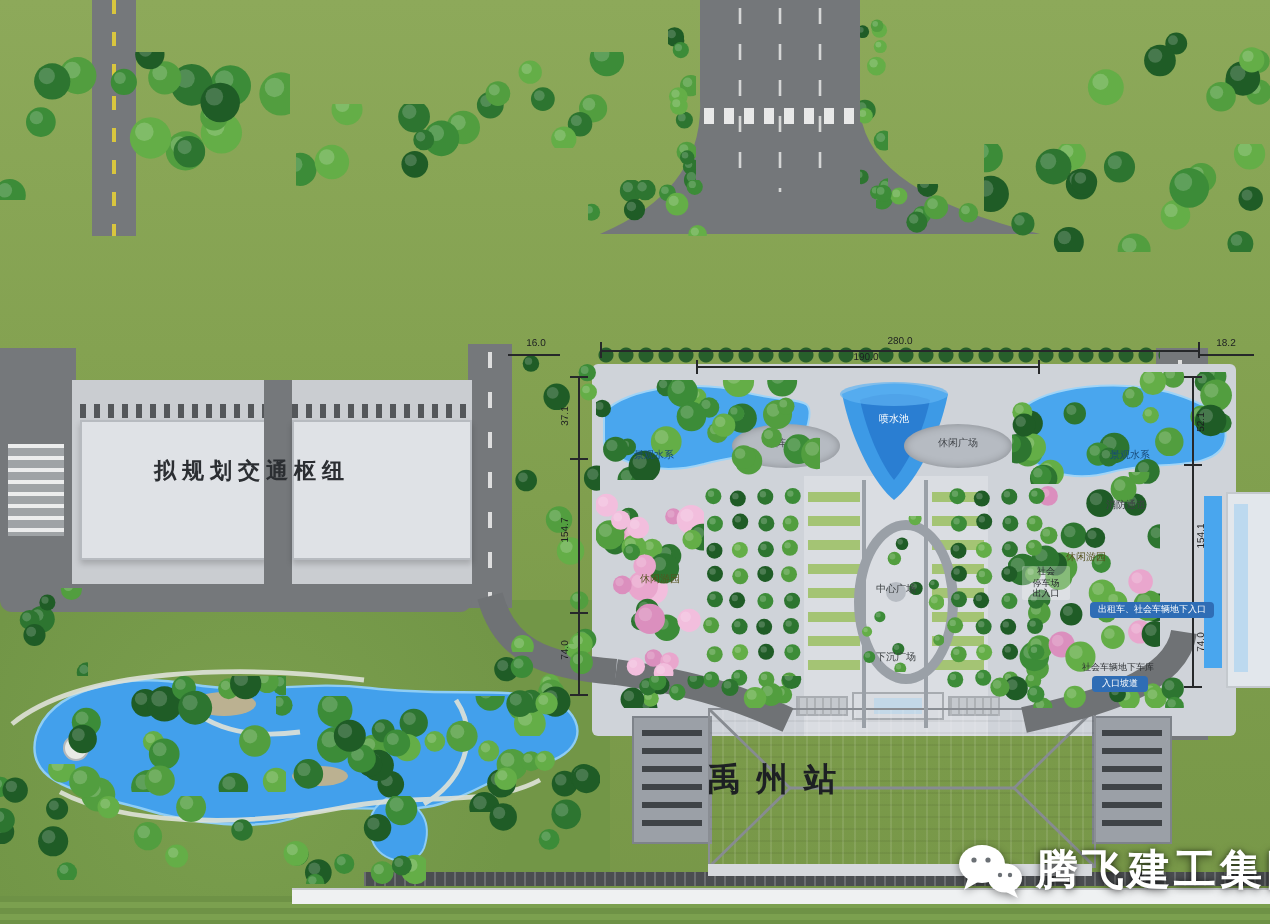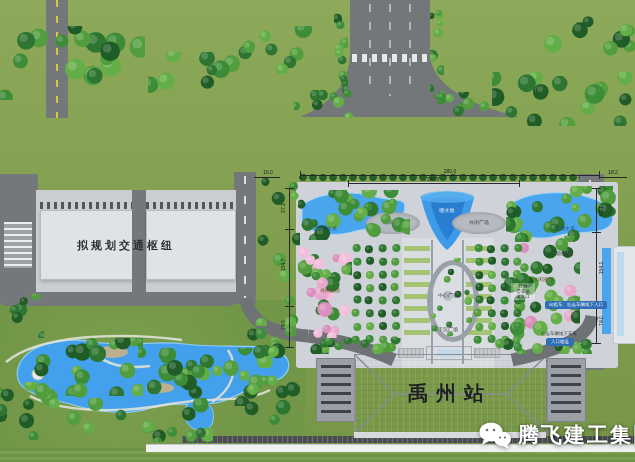--- a/index.html
+++ b/index.html
@@ -40,21 +40,21 @@
   
   .wing{background:#9ba0a7;border:1px solid #7e838a;}
   .slots{background:repeating-linear-gradient(180deg,#3f4347 0 3px,rgba(0,0,0,0) 3px 9px);}
   .hall{background:linear-gradient(180deg,#c6cad0 0%,#b4b9bf 55%,#aab0b6 100%);border:1px solid #8a8e94;
         background-image:repeating-linear-gradient(90deg,rgba(255,255,255,.10) 0 1px,rgba(0,0,0,0) 1px 6px),
                          repeating-linear-gradient(0deg,rgba(0,0,0,.05) 0 1px,rgba(0,0,0,0) 1px 6px);}
   .canopy{background:#d9dce1;border:1px solid #a7abb0;}
   .canopyglass{background:#c3d8e8;}
   .stairs{background:#c5c9ce;border:1px solid #a9adb2;
           background-image:repeating-linear-gradient(90deg,rgba(0,0,0,.12) 0 1px,rgba(0,0,0,0) 1px 4px);}
-  .stationlabel{font-size:20px;font-weight:bold;color:#1d2023;letter-spacing:8px;text-align:center;white-space:nowrap;}
+  .stationlabel{font-size:16px;font-weight:bold;color:#1d2023;letter-spacing:8px;white-space:nowrap;}
   .apron{background:#d6d9dd;}
   .track{background:#4b4e51;background-image:repeating-linear-gradient(90deg,rgba(255,255,255,.18) 0 1px,rgba(0,0,0,0) 1px 5px);}
   .platform{background:#eff1f2;border-top:1px solid #c9cccf;}
   
   .dim{background:#26282a;}
   .dimlabel{font-size:5px;color:#1c1e20;text-align:center;white-space:nowrap;}
   .vlabel{font-size:5px;color:#1c1e20;transform:rotate(-90deg);transform-origin:center;white-space:nowrap;width:30px;text-align:center;}
   .tag{font-size:5px;color:#2e3134;line-height:1.15;text-align:center;white-space:nowrap;}
   .tag3{font-size:4.5px;color:#24262a;line-height:1.25;text-align:center;background:rgba(255,255,255,.30);border-radius:1px;}
   .pill{font-size:4.5px;color:#ffffff;background:#2f6db5;border-radius:2px;text-align:center;line-height:8px;white-space:nowrap;}
@@ -90,21 +90,21 @@
   <div class="abs road z2" style="left:578px;top:174px;width:26px;height:196px">
     <div class="abs dashV" style="left:11px;top:6px;width:2px;height:184px"></div>
   </div>
 
   <div class="abs hubpad z3" style="left:36px;top:190px;width:200px;height:102px"></div>
   <div class="abs stalls z3" style="left:40px;top:202px;width:92px;height:7px"></div>
   <div class="abs stalls z3" style="left:146px;top:202px;width:88px;height:7px"></div>
   <div class="abs slab z3" style="left:40px;top:210px;width:92px;height:68px"></div>
   <div class="abs road z3" style="left:132px;top:190px;width:14px;height:102px"></div>
   <div class="abs slab z3" style="left:146px;top:210px;width:88px;height:68px"></div>
-  <div class="abs hublabel z5" style="left:36px;top:238px;width:180px">拟规划交通枢纽</div>
+  <div class="abs hublabel z5" style="left:36px;top:228px;width:180px">拟规划交通枢纽</div>
 
   <div class="abs pad z3" style="left:296px;top:182px;width:322px;height:186px"></div>
   <div class="abs centercol z3" style="left:402px;top:238px;width:92px;height:130px"></div>
 
   <svg class="abs z4" style="left:0;top:0" width="635" height="462" viewBox="0 0 635 462">
 
     <path d="M350,0 L430,0 L430,50 Q428,95 520,117 L300,117 Q352,95 350,50 Z" fill="#74777a"></path>
     <path d="M370,4 V92" stroke="rgba(245,245,245,.75)" stroke-width="1.3" stroke-dasharray="8 10" fill="none"></path>
     <path d="M390,4 V96" stroke="rgba(245,245,245,.75)" stroke-width="1.3" stroke-dasharray="8 10" fill="none"></path>
     <path d="M410,4 V92" stroke="rgba(245,245,245,.75)" stroke-width="1.3" stroke-dasharray="8 10" fill="none"></path>

